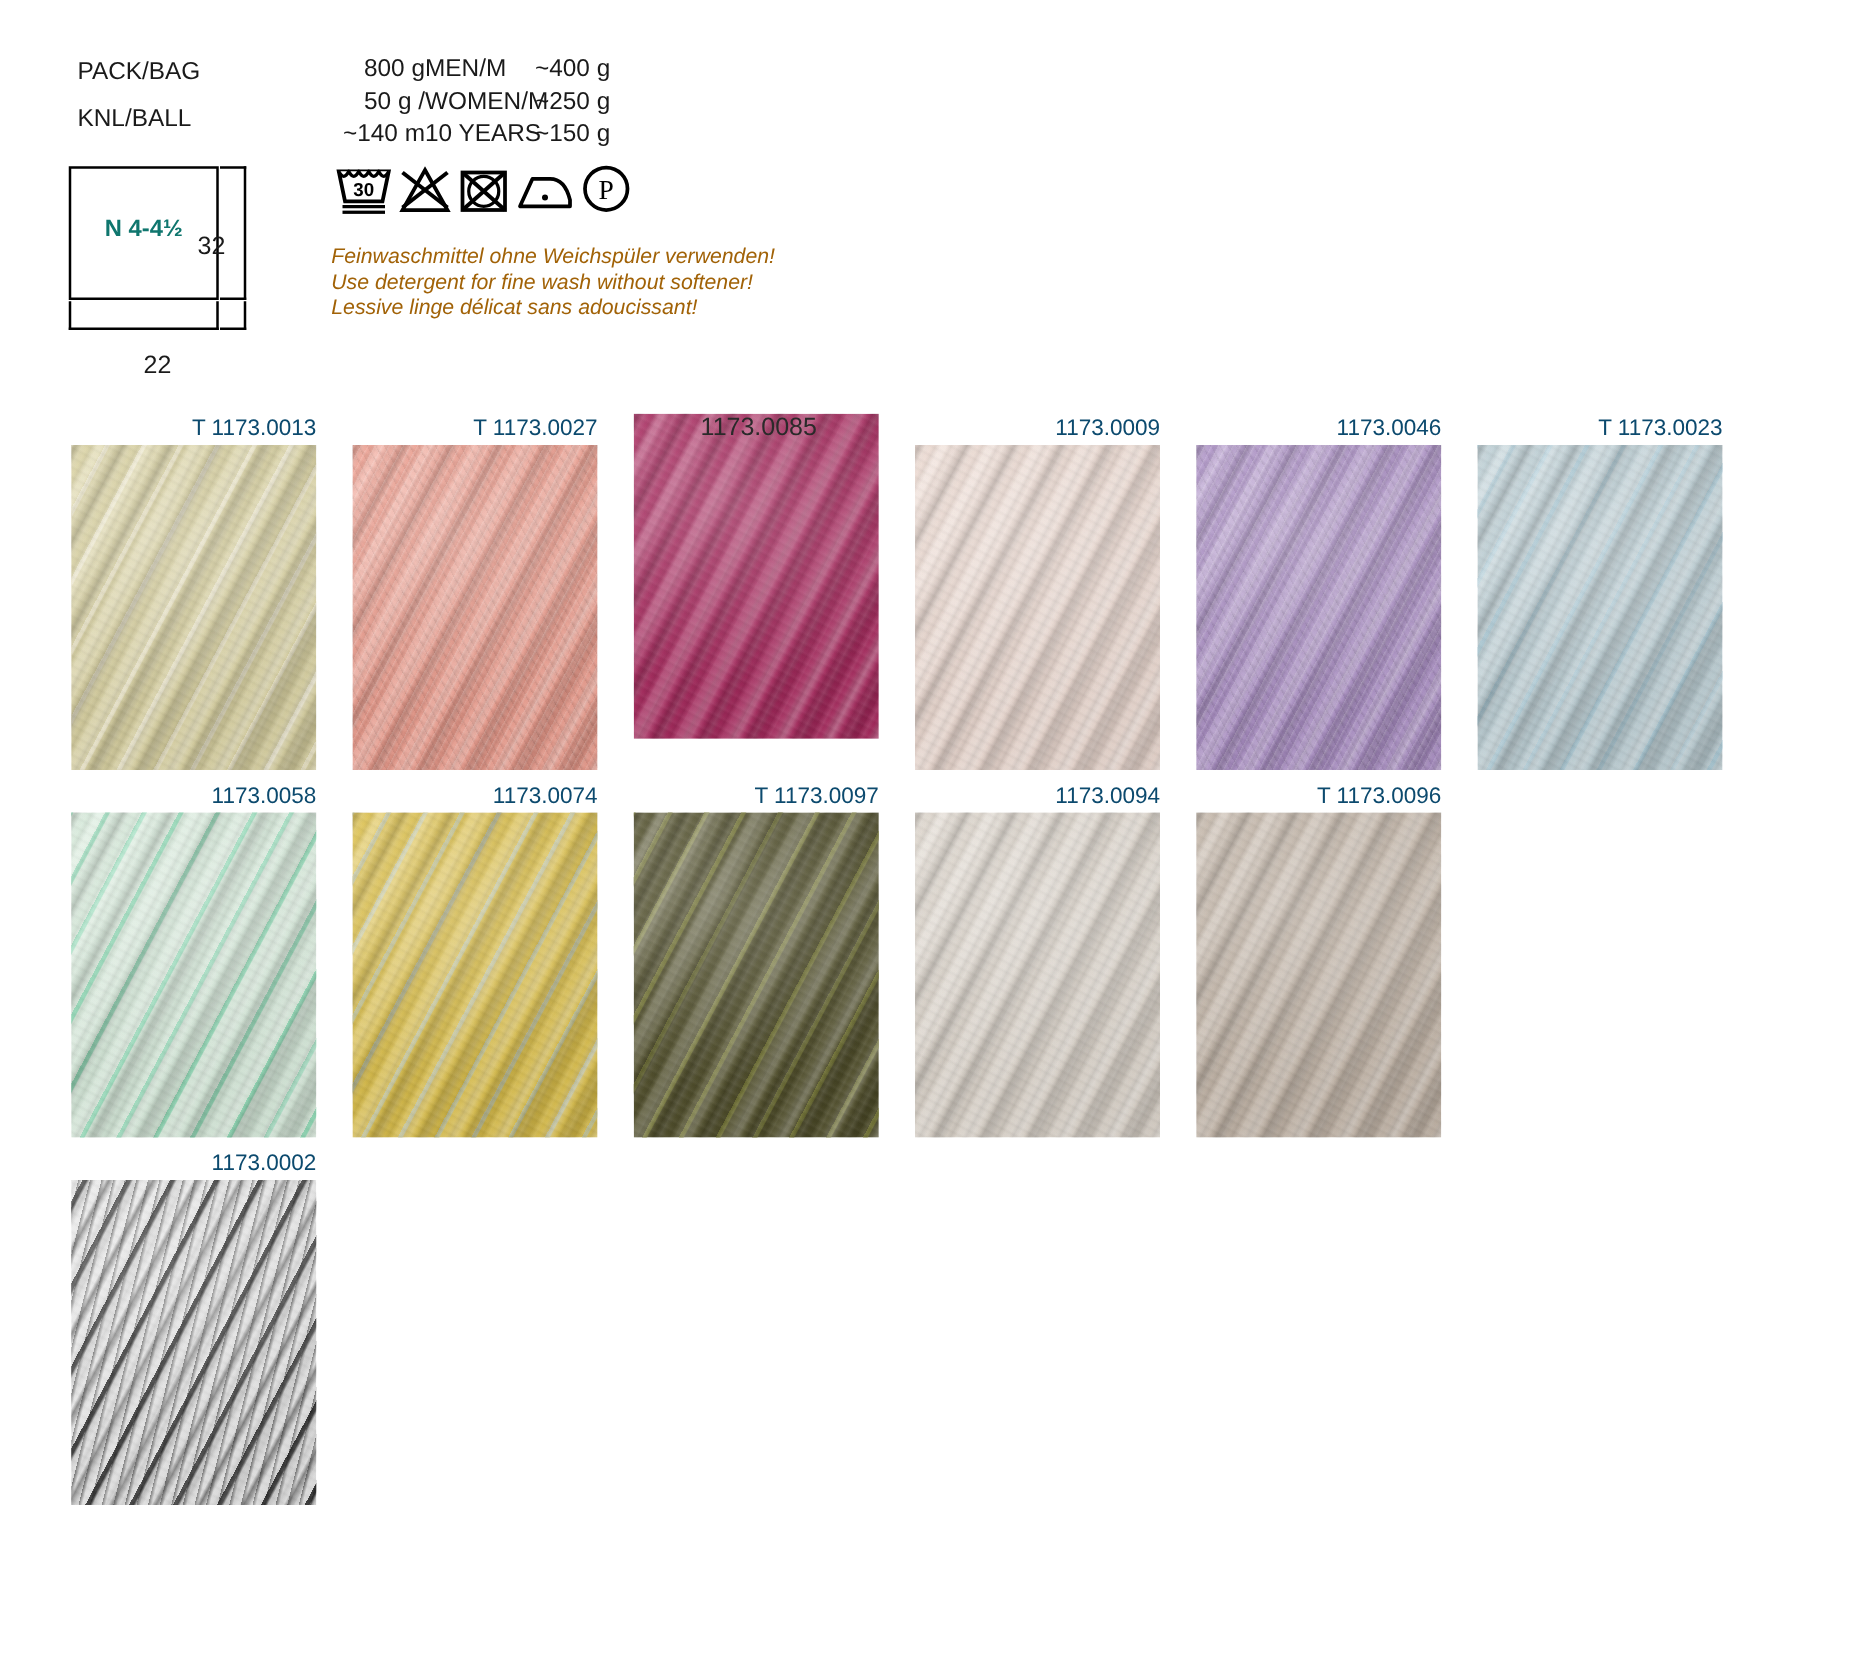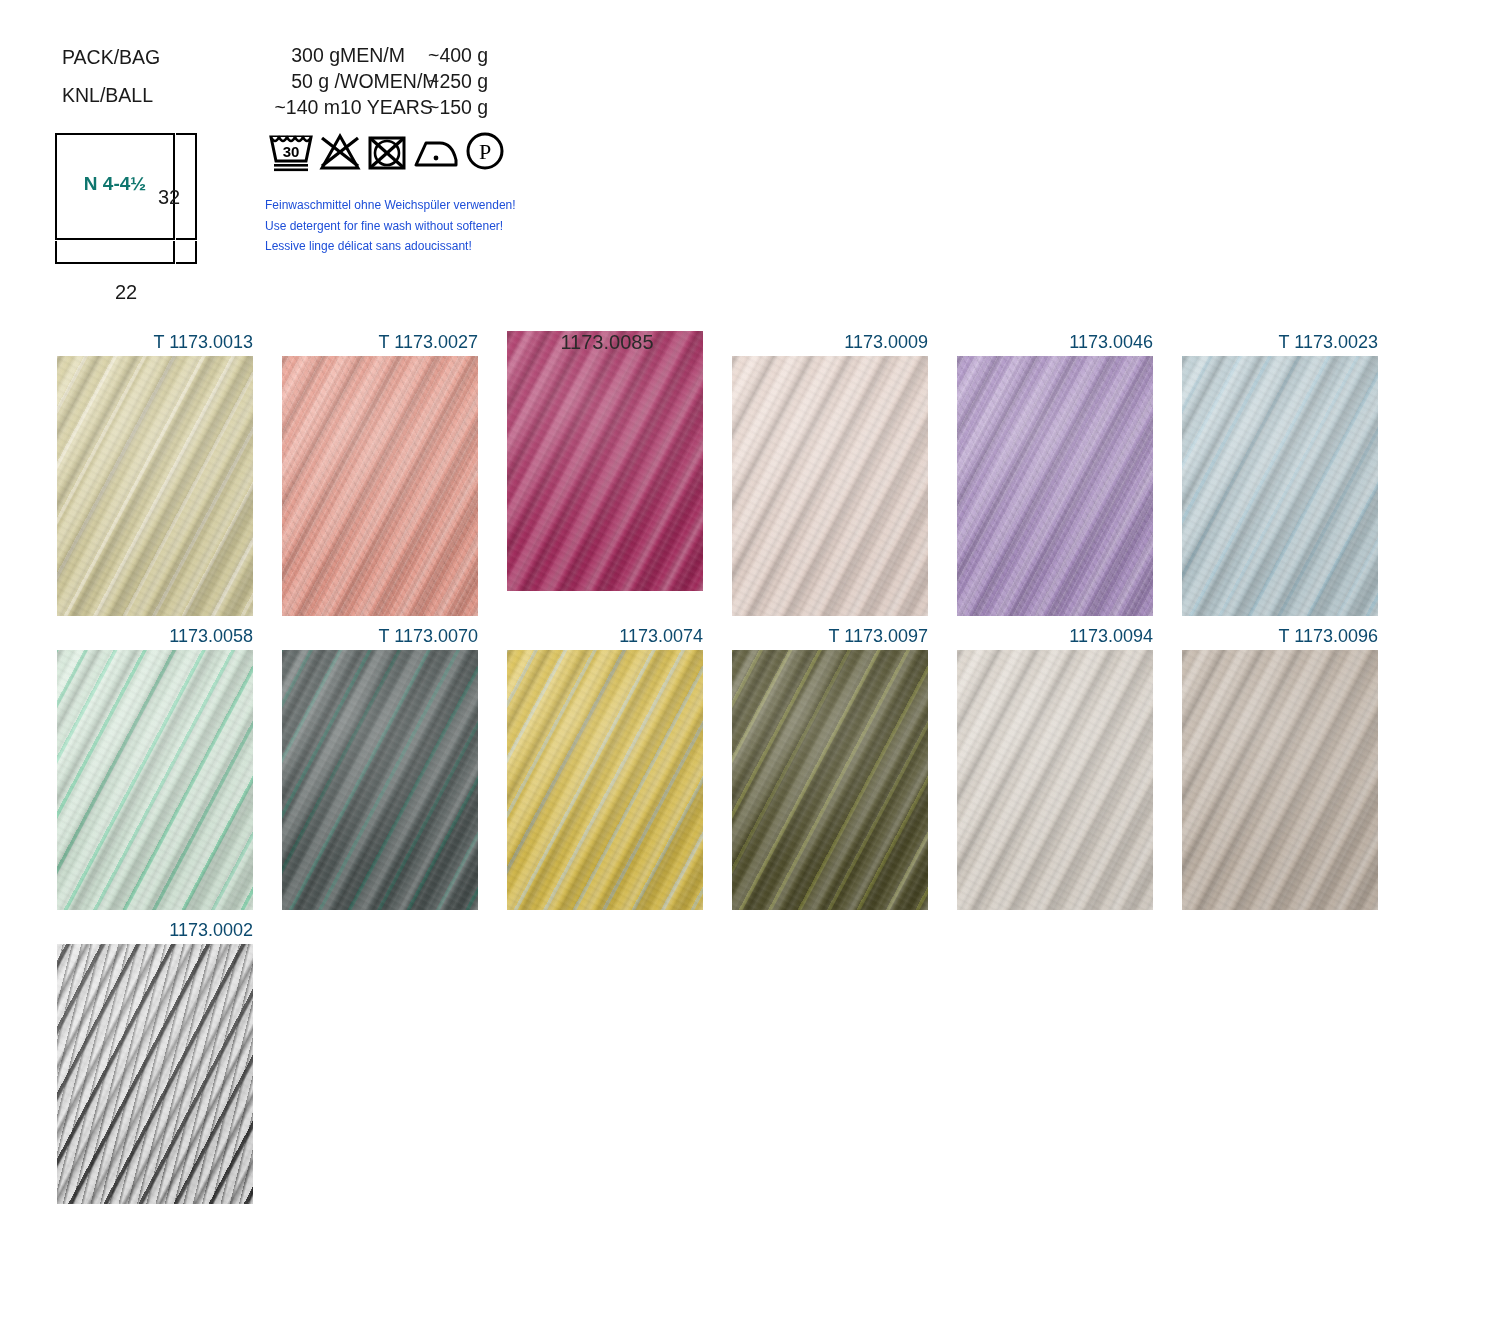--- a/index.html
+++ b/index.html
@@ -146,24 +146,25 @@
     align-items: flex-end;
     gap: 4px;
     text-align: center;
   }
   .care-icons svg { display: block; }
 
   .care-text {
     position: absolute;
     left: 265px;
     top: 195px;
-    font-size: 12px;
+    font-size: 17px;
     line-height: 20.5px;
-    color: #1d4ed8;
+    color: #a16207;
     white-space: nowrap;
+    font-style: italic;
   }
 
   
   .grid {
     position: absolute;
     left: 57px;
     top: 331px;
     width: 1400px;
   }
   .row {
@@ -285,21 +286,21 @@
 </head>
 <body>
 
 <div class="header">
 
   <div class="spec-table">
     <div class="pack-label-1">PACK/BAG</div>
     <div class="pack-label-2">KNL/BALL</div>
 
     <div class="spec-row">
-      <span class="col-wt">300 g</span>
+      <span class="col-wt">800 g</span>
       <span class="col-size">MEN/M</span>
       <span class="col-qty">~400 g</span>
     </div>
     <div class="spec-row">
       <span class="col-wt">50 g /</span>
       <span class="col-size">WOMEN/M</span>
       <span class="col-qty">~250 g</span>
     </div>
     <div class="spec-row">
       <span class="col-wt">~140 m</span>
@@ -448,31 +449,20 @@
       <div class="swatch twotone" style="--tone: #79d7ab;">
         <div class="base" style="background: rgb(216, 236, 220);"></div>
           <div class="tone"></div>
           <div class="strands"></div>
           <div class="strands2"></div>
           <div class="specks"></div>
           <div class="sheen"></div>
       </div>
     </div>
     <div class="cell">
-      <div class="swatch-label">T 1173.0070</div>
-      <div class="swatch twotone" style="--tone: #2f6b5c;">
-        <div class="base" style="background: rgb(76, 85, 84);"></div>
-          <div class="tone"></div>
-          <div class="strands"></div>
-          <div class="strands2"></div>
-          <div class="specks"></div>
-          <div class="sheen"></div>
-      </div>
-    </div>
-    <div class="cell">
       <div class="swatch-label">1173.0074</div>
       <div class="swatch twotone" style="--tone: #bcc6ad;">
         <div class="base" style="background: rgb(221, 192, 72);"></div>
           <div class="tone"></div>
           <div class="strands"></div>
           <div class="strands2"></div>
           <div class="specks"></div>
           <div class="sheen"></div>
       </div>
     </div>

